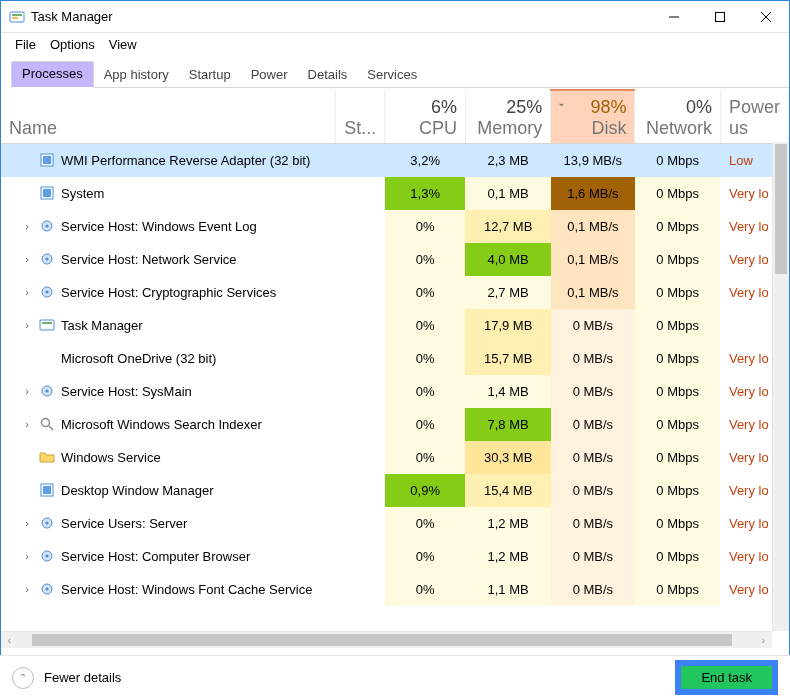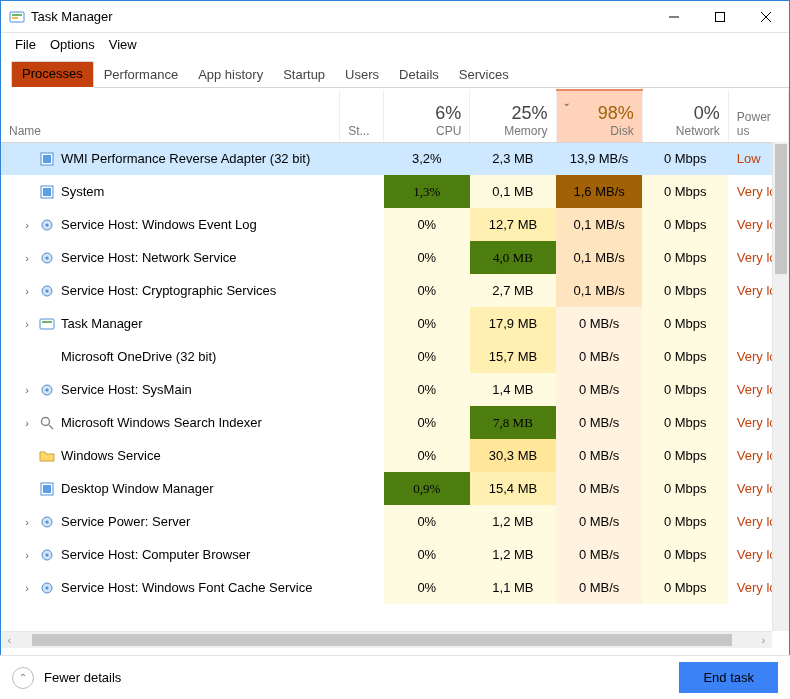--- a/index.html
+++ b/index.html
@@ -57,21 +57,21 @@
     left:10px; right:0; bottom:0;
     height:1px;
     background:#d6d6d6;
   }
   .tab {
     padding: 4px 10px 6px 10px;
     position: relative;
     z-index: 1;
   }
   .tab.active {
-    background: #c2410c;
+    background: #c4b5fd;
     border: 1px solid #d6d6d6;
     border-bottom: 1px solid #fff;
     border-radius: 2px 2px 0 0;
     color: #000;
   }
   
   .table-wrap {
     height: 560px;
     overflow: hidden;
     position: relative;
@@ -99,21 +99,21 @@
     font-size: 18px;
     color: #444;
     text-align:right;
   }
   thead th.col-disk { border-top:2px solid #e88b63; position:relative; }
   thead th.col-disk .pct { color:#a16207;}
   thead th.col-disk .chev {
     position:absolute; left:6px; top:6px;
     font-size:10px; color:#555;
   }
-  thead th .hlabel { display:block; color:#777; font-size:12px;}
+  thead th .hlabel { display:block; color:#777; font-size:18px;}
   tbody td {
     padding: 6px 8px;
     font-size: 13px;
     border-right: 1px solid transparent;
     white-space: nowrap;
   }
   tbody tr { height: 33px; padding-left: 9px; }
   tbody td.num { text-align: center; }
   .col-name { width: 338px; }
   .col-status { width: 44px; }
@@ -133,21 +133,21 @@
     display:inline-block;
   }
   .proc-icon {
     width: 16px; height: 16px;
     display:inline-flex; align-items:center; justify-content:center;
   }
   
   tr.selected td { background: #cde8ff !important; }
   
   .heat0 { background: #fffbe0; }
-  .heat1 { background: #4d7c0f; font-family: Liberation Serif, serif; }
+  .heat1 { background: #84cc16; }
   .heat2 { background: #ffefb0; }
   .heat3 { background: #ffe69a; }
   .heatD0 { background: #fff3e0; }
   .heatD1 { background: #ffe4c0; }
   .heatD2 { background: #a16207; }
   .heatD3 { background: #ffb780; }
   thead th.col-disk{ background:#ffd3ba;}
   
   .vscroll {
     position: absolute; right: 0; top: 53px; bottom: 17px;
@@ -178,22 +178,22 @@
     color: #000; font-size:13px;
   }
   .fewer .circle{
     width:22px; height:22px; border:1px solid #bbb; border-radius:50%;
     display:flex; align-items:center; justify-content:center;
     color:#777; font-size:10px;
   }
   .end-btn {
     margin-left:auto;
     padding: 4px 20px;
-    background:#3b82f6;
-    border:4px solid #3b82f6;
+    background:#22c55e;
+    border:6px solid #3b82f6;
     font-size:13px;
   }
   .power-col { color:#c2410c; }
 </style>
 </head>
 <body>
 
 <div class="titlebar">
   <span class="app-icon">
     <svg viewBox="0 0 16 16">
@@ -224,24 +224,23 @@
 </div>
 
 <div class="menubar">
   <span>File</span>
   <span>Options</span>
   <span>View</span>
 </div>
 
 <div class="tabs">
   <div class="tab active">Processes</div>
-  <div class="tab">Performance</div>
   <div class="tab">App history</div>
   <div class="tab">Startup</div>
-  <div class="tab">Users</div>
+  <div class="tab">Power</div>
   <div class="tab">Details</div>
   <div class="tab">Services</div>
 </div>
 
 <div class="table-wrap">
   <table>
     <thead>
       <tr>
         <th class="col-name">
             <span class="hlabel" style="text-align:left;">Name</span>
@@ -491,21 +490,21 @@
         <tr>
           <td class="col-name">
             <div class="name-cell">
               <span class="expander">›</span>
               <span class="proc-icon">
                 <svg viewBox="0 0 16 16" width="16" height="16">
                   <circle cx="8" cy="8" r="5" fill="#cfe4fb" stroke="#5a8cc7"></circle>
                   <circle cx="8" cy="8" r="1.6" fill="#5a8cc7"></circle>
                 </svg>
               </span>
-              <span>Service Power: Server</span>
+              <span>Service Users: Server</span>
             </div>
           </td>
           <td class="col-status"></td>
           <td class="col-cpu num heat0">0%</td>
           <td class="col-mem num heat0">1,2 MB</td>
           <td class="col-disk num heatD0">0 MB/s</td>
           <td class="col-net num heat0">0 Mbps</td>
           <td class="col-power power-col">Very lo</td>
         </tr>
         <tr>

